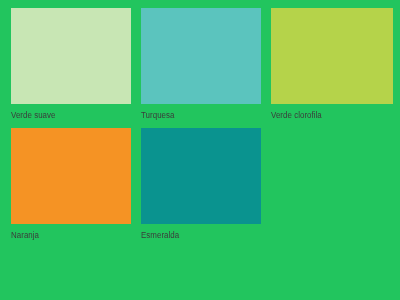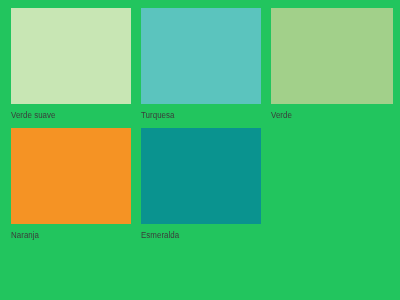--- a/index.html
+++ b/index.html
@@ -78,25 +78,25 @@
     <div class="swatch-cell">
       <span class="swatch-chip" style="background-color: rgb(200, 230, 180);"></span>
       <span class="swatch-label" style="color: rgb(59, 59, 59);">Verde suave</span>
     </div>
 
     <div class="swatch-cell">
       <span class="swatch-chip" style="background-color: rgb(91, 196, 190);"></span>
       <span class="swatch-label" style="color: rgb(59, 59, 59);">Turquesa</span>
     </div>
 
+    <div class="swatch-cell wide">
+      <span class="swatch-chip" style="background-color: rgb(181, 211, 74);"></span>
+      <span class="swatch-label" style="color: rgb(59, 59, 59);">Verde clorofila</span>
+    </div>
 
-    <div class="swatch-cell">
-      <span class="swatch-chip" style="background-color: rgb(162, 208, 138);"></span>
-      <span class="swatch-label" style="color: rgb(59, 59, 59);">Verde</span>
-    </div>
 
     <div class="swatch-cell wide">
       <span class="swatch-chip" style="background-color: rgb(245, 147, 36);"></span>
       <span class="swatch-label" style="color: rgb(59, 59, 59);">Naranja</span>
     </div>
 
     <div class="swatch-cell">
       <span class="swatch-chip" style="background-color: rgb(10, 147, 143);"></span>
       <span class="swatch-label" style="color: rgb(59, 59, 59);">Esmeralda</span>
     </div>

